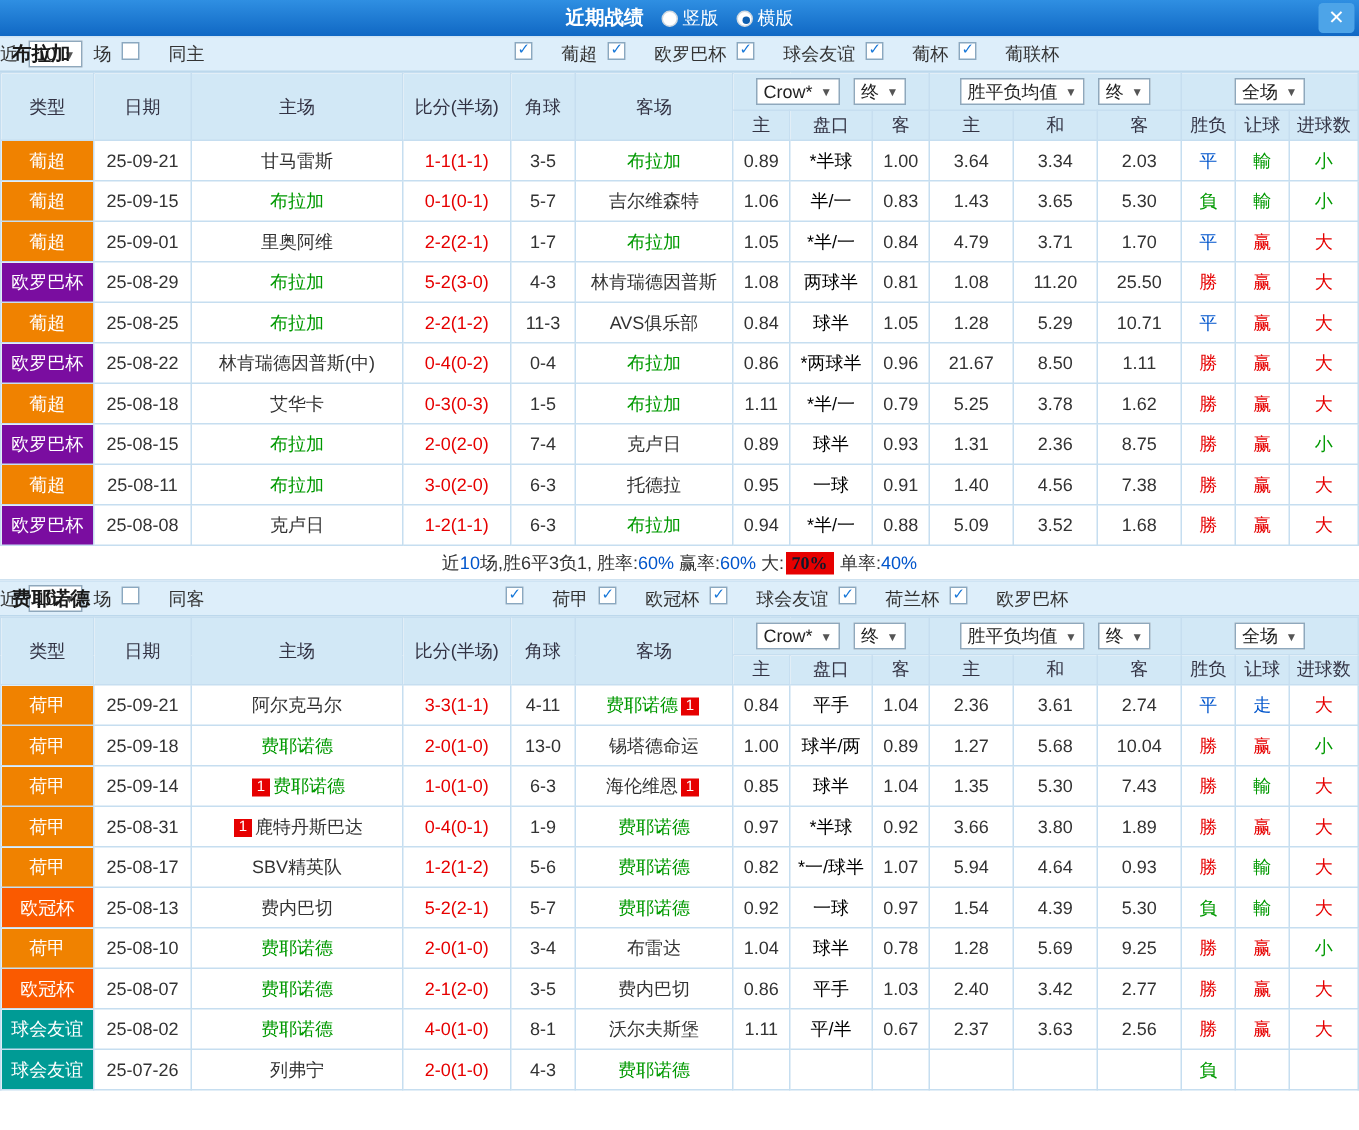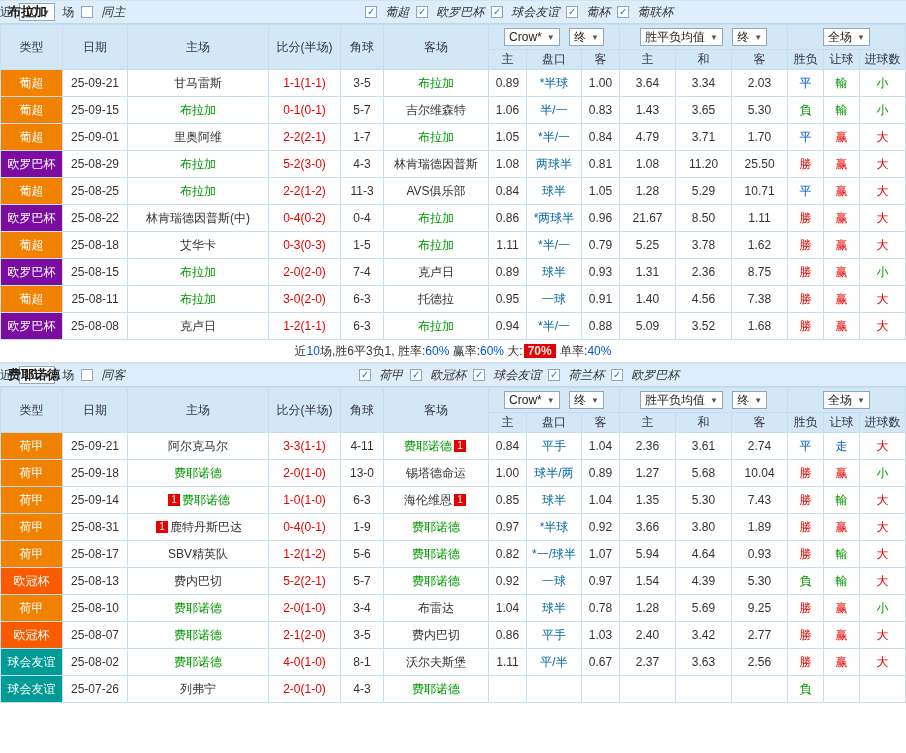--- a/index.html
+++ b/index.html
@@ -13,47 +13,63 @@
   .rdo.on::after{content:"";position:absolute;left:3px;top:3px;width:5px;height:5px;border-radius:50%;background:#0f5fb0;}
   .close{position:absolute;right:3px;top:2px;width:24px;height:20px;background:#4da4e8;border-radius:3px;
     color:#fff;display:flex;align-items:center;justify-content:center;font-size:13px;cursor:pointer;}
   .filterbar{height:24px;background:#ddeefa;border-bottom:1px solid #bcd8ec;border-top:1px solid #cfe4f4;
     display:flex;align-items:center;position:relative;}
   .team-name{position:absolute;left:8px;font-weight:bold;font-size:13px;color:#1a1a1a;}
   .filters{flex:1;display:flex;justify-content:center;align-items:center;gap:7px;}
   .sel{display:inline-flex;align-items:center;justify-content:space-between;background:#fff;border:1px solid #8fa8bc;
     height:18px;padding:0 4px;gap:5px;font-size:12px;color:#222;cursor:pointer;white-space:nowrap;}
   .sel .arr{font-size:8px;color:#555;}
-  .chk{display:inline-flex;align-items:center;gap:8px;cursor:pointer;font-style:italic;}
+  .chk{display:inline-flex;gap:19px;cursor:pointer;}
   .box{width:12px;height:12px;background:#fff;border:1px solid #8aa8c0;display:inline-flex;align-items:center;
     justify-content:center;font-size:10px;color:#1576d8;font-weight:bold;line-height:1;}
   table{border-collapse:collapse;table-layout:fixed;width:906px;}
   th,td{border:1px solid #c6def0;text-align:center;overflow:hidden;white-space:nowrap;}
   thead th{background:#d2e8f6;font-weight:normal;color:#334;}
   thead tr.h1 th{height:25px;}
   thead tr.h2 th{height:20px;}
   .ctrl-cell .sel{margin:0 3px;vertical-align:middle;}
   tbody td{height:27px;background:#fff;}
   .c-type{color:#fff;}
   .focal{color:#009900;}
   .c-score{color:#e60000;}
-  .c-hcap{color:#0369a1;}
+  .c-hcap{color:#000000;}
   .t-red{color:#e60000;}.t-green{color:#009900;}.t-blue{color:#0055cc;}
   .rc{display:inline-block;width:12px;height:12px;background:#e60000;color:#fff;font-size:10px;line-height:12px;
     margin:0 2px;vertical-align:1px;text-align:center;}
   .summary{height:23px;display:flex;align-items:center;justify-content:center;border-bottom:1px solid #cfe2f0;background:#fff;}
   .summary span{white-space:pre;}
   .s-dark{color:#333;}.s-blue{color:#0055cc;}
-  .s-red-badge{background:#e60000;color:#e5e5e5;padding:0 4px;font-weight:bold;margin:0 1px;}
+  .s-red-badge{background:#e60000;color:#0f172a;padding:0 4px;font-weight:bold;margin:0 1px;font-family:Liberation Serif, serif;}
 </style>
 </head>
 <body>
 
 <div class="app">
 
+  <div class="titlebar">
+    <div class="tb-center">
+      <span class="tb-title">近期战绩</span>
+      <label class="radio">
+        <span class="rdo"></span>
+        <span>竖版</span>
+      </label>
+      <label class="radio">
+        <span class="rdo on"></span>
+        <span>横版</span>
+      </label>
+    </div>
+    <div class="close">
+      <span>✕</span>
+    </div>
+  </div>
 
   <div class="section">
     <div class="filterbar">
       <span class="team-name">布拉加</span>
       <div class="filters">
         <span>近</span>
         <span class="sel">
           <span>10</span>
           <span class="arr">▼</span>
         </span>

